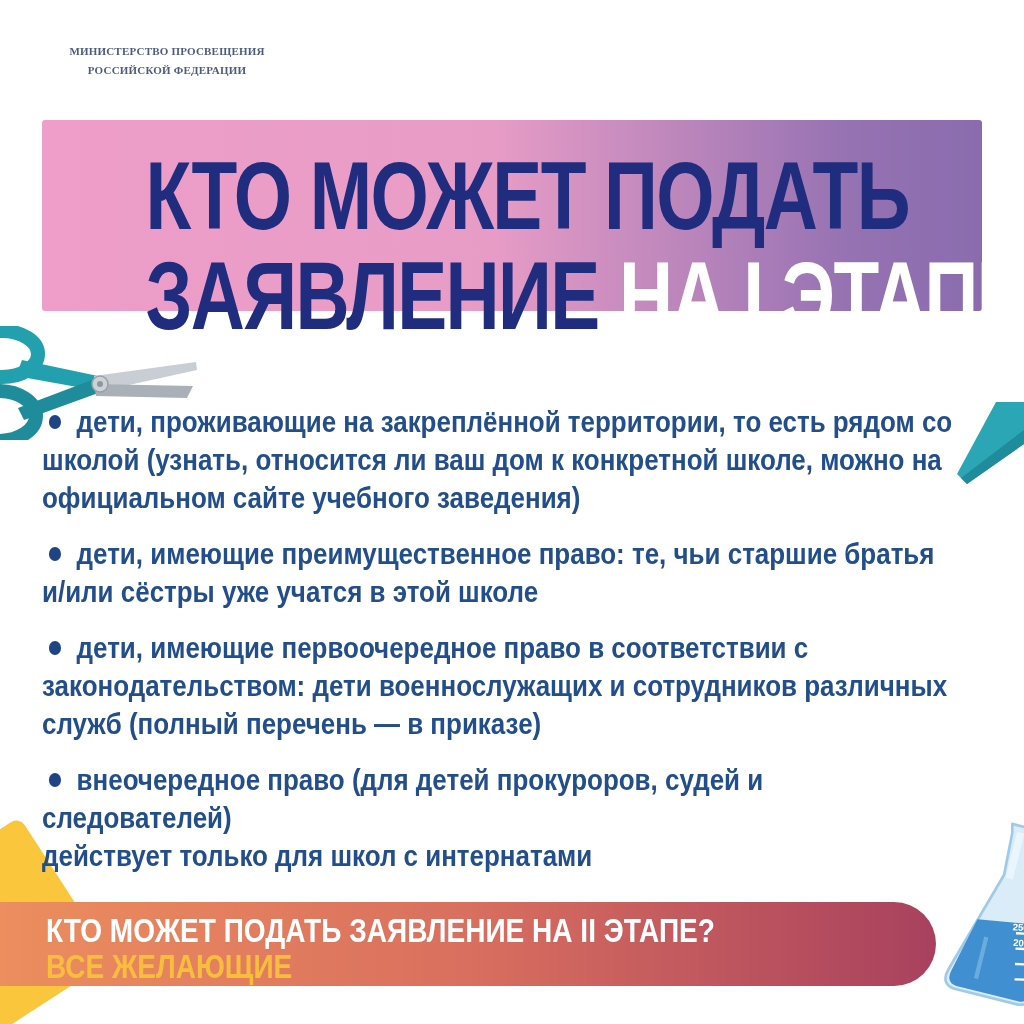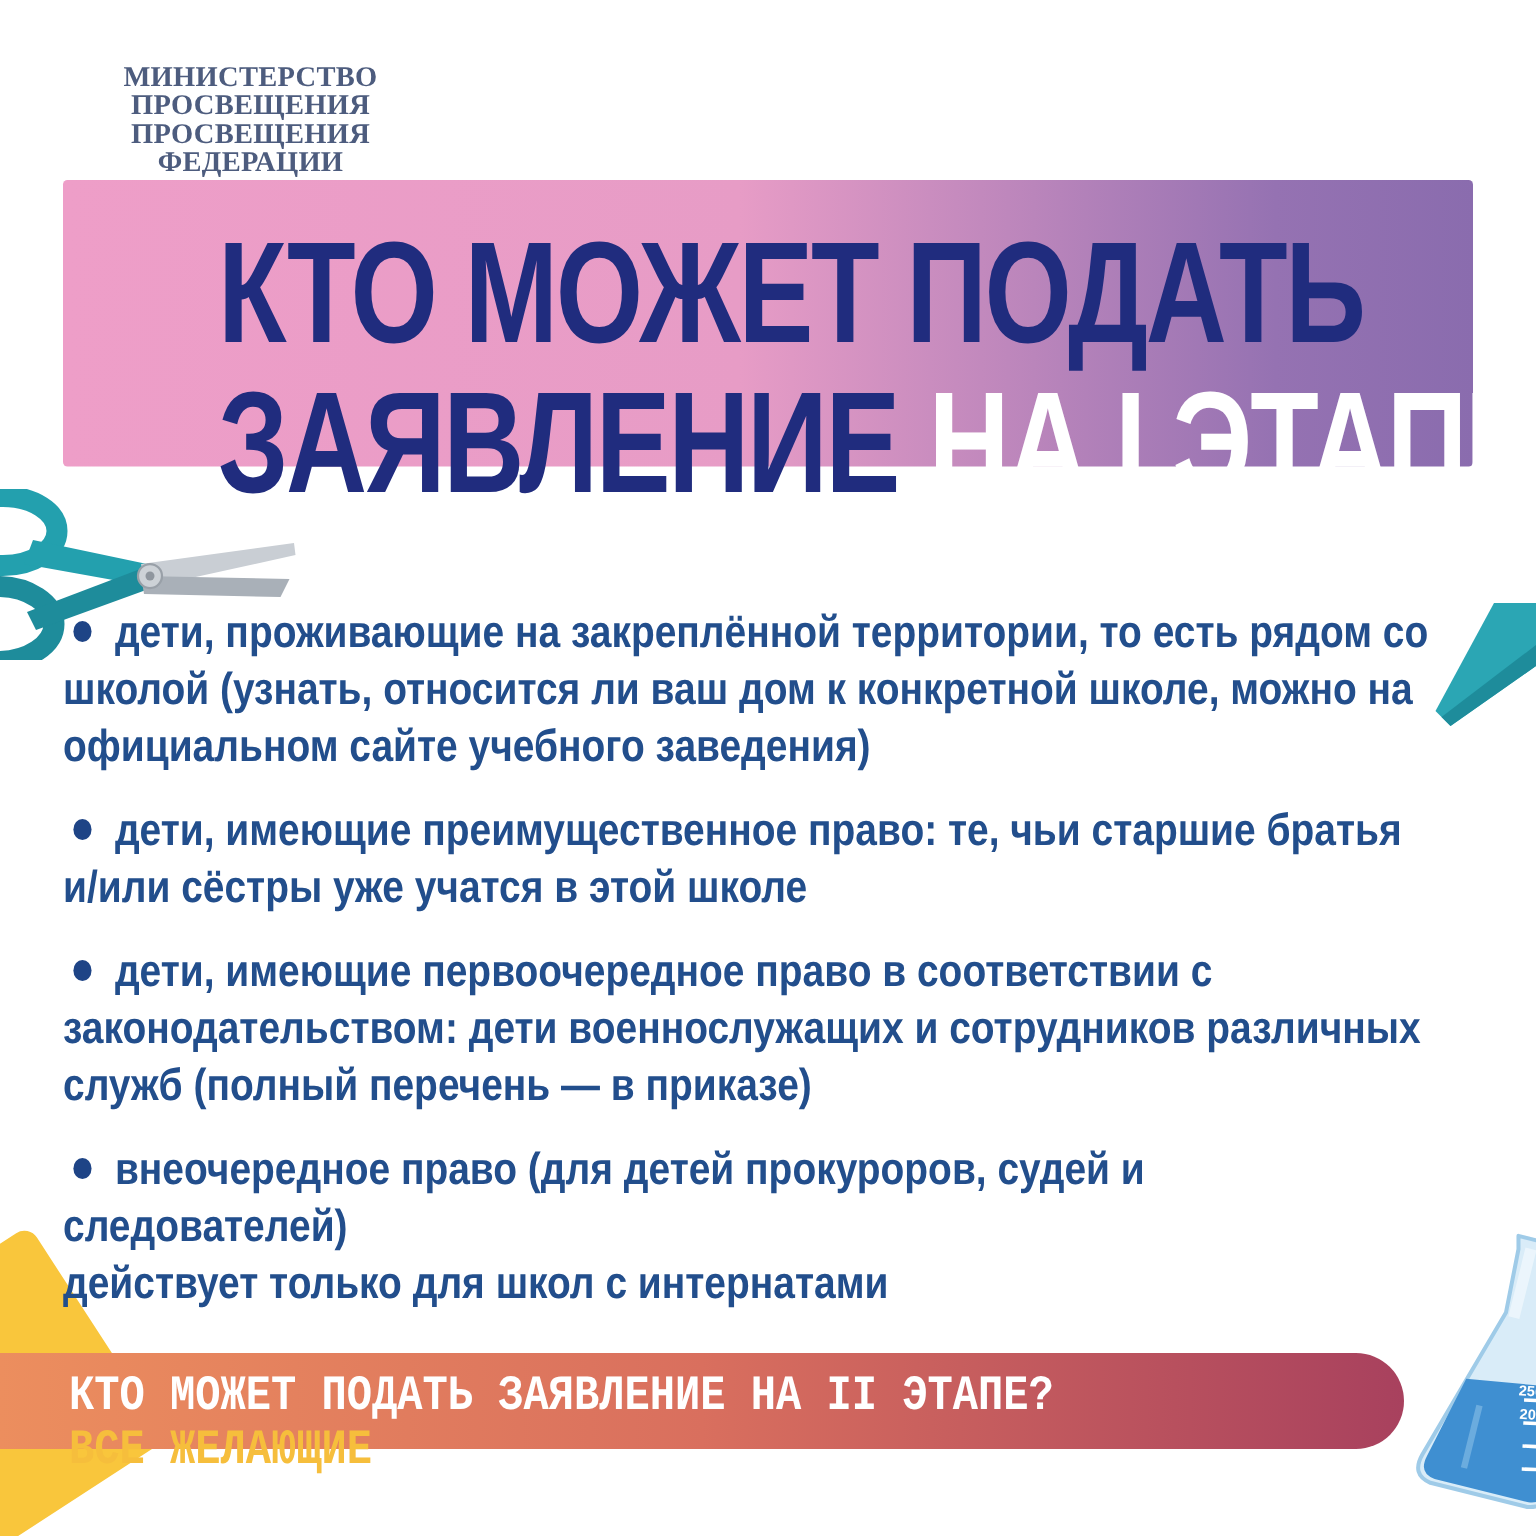--- a/index.html
+++ b/index.html
@@ -2,65 +2,65 @@
 <html><head>
 <meta charset="utf-8">
 <style>
   html,body{margin:0;padding:0;background:#fff;}
   #page{position:relative;width:1024px;height:1024px;overflow:hidden;background:#ffffff;
         font-family:"Liberation Sans", sans-serif;}
 
   
   .logo{position:absolute;left:48px;top:42px;width:238px;text-align:center;
         font-family:"Liberation Serif", serif;font-weight:600;color:#4D5C7E;
-        font-size:19px;line-height:19px;letter-spacing:.2px;}
+        font-size:11px;line-height:19px;letter-spacing:.2px;}
 
   
   .header-banner{position:absolute;left:42px;top:120px;width:940px;height:191px;z-index:1;
         border-radius:3px;
         background:linear-gradient(90deg,#EE9EC8 0%,#E79CC6 48%,#9572B2 86%,#8A6CAE 100%);}
   .header-title{position:absolute;left:0;top:26px;width:100%;text-align:center;
         transform:scaleX(.78);transform-origin:50% 0;
         font-weight:700;font-size:96px;line-height:100px;letter-spacing:-2px;color:#202C7E;
         white-space:nowrap;}
   .header-title .light{color:#ffffff;margin-left:26px;}
 
   
   .bullets{position:absolute;left:42px;top:403px;z-index:2;}
   .bullet-item{width:1060px;transform:scaleX(.865);transform-origin:0 0;
         color:#224E8C;font-weight:700;font-size:30px;line-height:38px;margin-bottom:18px;}
   .dot{display:inline-block;width:14px;height:14px;border-radius:50%;background:#1E4486;
         margin:0 18px 4px 8px;vertical-align:middle;}
   .bullet-text{white-space:pre-line;}
 
   
-  .bottom-banner{position:absolute;left:0;top:902px;width:936px;height:64px;z-index:2;
+  .bottom-banner{position:absolute;left:0;top:902px;width:936px;height:84px;z-index:2;
         border-radius:0 43px 43px 0;
-        background:linear-gradient(90deg,#EC8E5E 0%,#D96F5E 50%,#A8415E 100%);font-family:Liberation Mono, monospace;}
+        background:linear-gradient(90deg,#EC8E5E 0%,#D96F5E 50%,#A8415E 100%);}
   .bb-question{position:absolute;left:46px;top:11px;color:#fff;font-weight:700;
         font-size:33px;line-height:36px;transform:scaleX(.85);transform-origin:0 0;white-space:nowrap;}
   .bb-answer{position:absolute;left:46px;top:47px;color:#F6BE3C;font-weight:700;
         font-size:33px;line-height:36px;transform:scaleX(.85);transform-origin:0 0;white-space:nowrap;}
 
   
   .scissors{position:absolute;left:-2px;top:326px;width:202px;height:114px;z-index:3;}
   .pen-tip{position:absolute;left:936px;top:386px;width:88px;height:106px;z-index:2;}
   .yellow-card{position:absolute;left:-100px;top:852px;width:180px;height:170px;z-index:1;
         background:#F9C63C;border-radius:10px;transform:rotate(-33deg);}
   .flask{position:absolute;left:934px;top:822px;width:124px;height:204px;z-index:1;}
   .flask svg{transform:rotate(14deg);transform-origin:50% 70%;}
 </style>
 </head>
 <body>
 
 <div id="page">
 
   <div class="logo">
     <div>МИНИСТЕРСТВО ПРОСВЕЩЕНИЯ</div>
-    <div>ПРОСВЕЩЕНИЯ ФЕДЕРАЦИИ</div>
+    <div>РОССИЙСКОЙ ФЕДЕРАЦИИ</div>
   </div>
 
   <div class="header-banner">
     <div class="header-title">
       <div>КТО МОЖЕТ ПОДАТЬ</div>
       <div><span>ЗАЯВЛЕНИЕ</span><span class="light">НА I ЭТАПЕ?</span></div>
     </div>
   </div>
 
   <div class="scissors">

